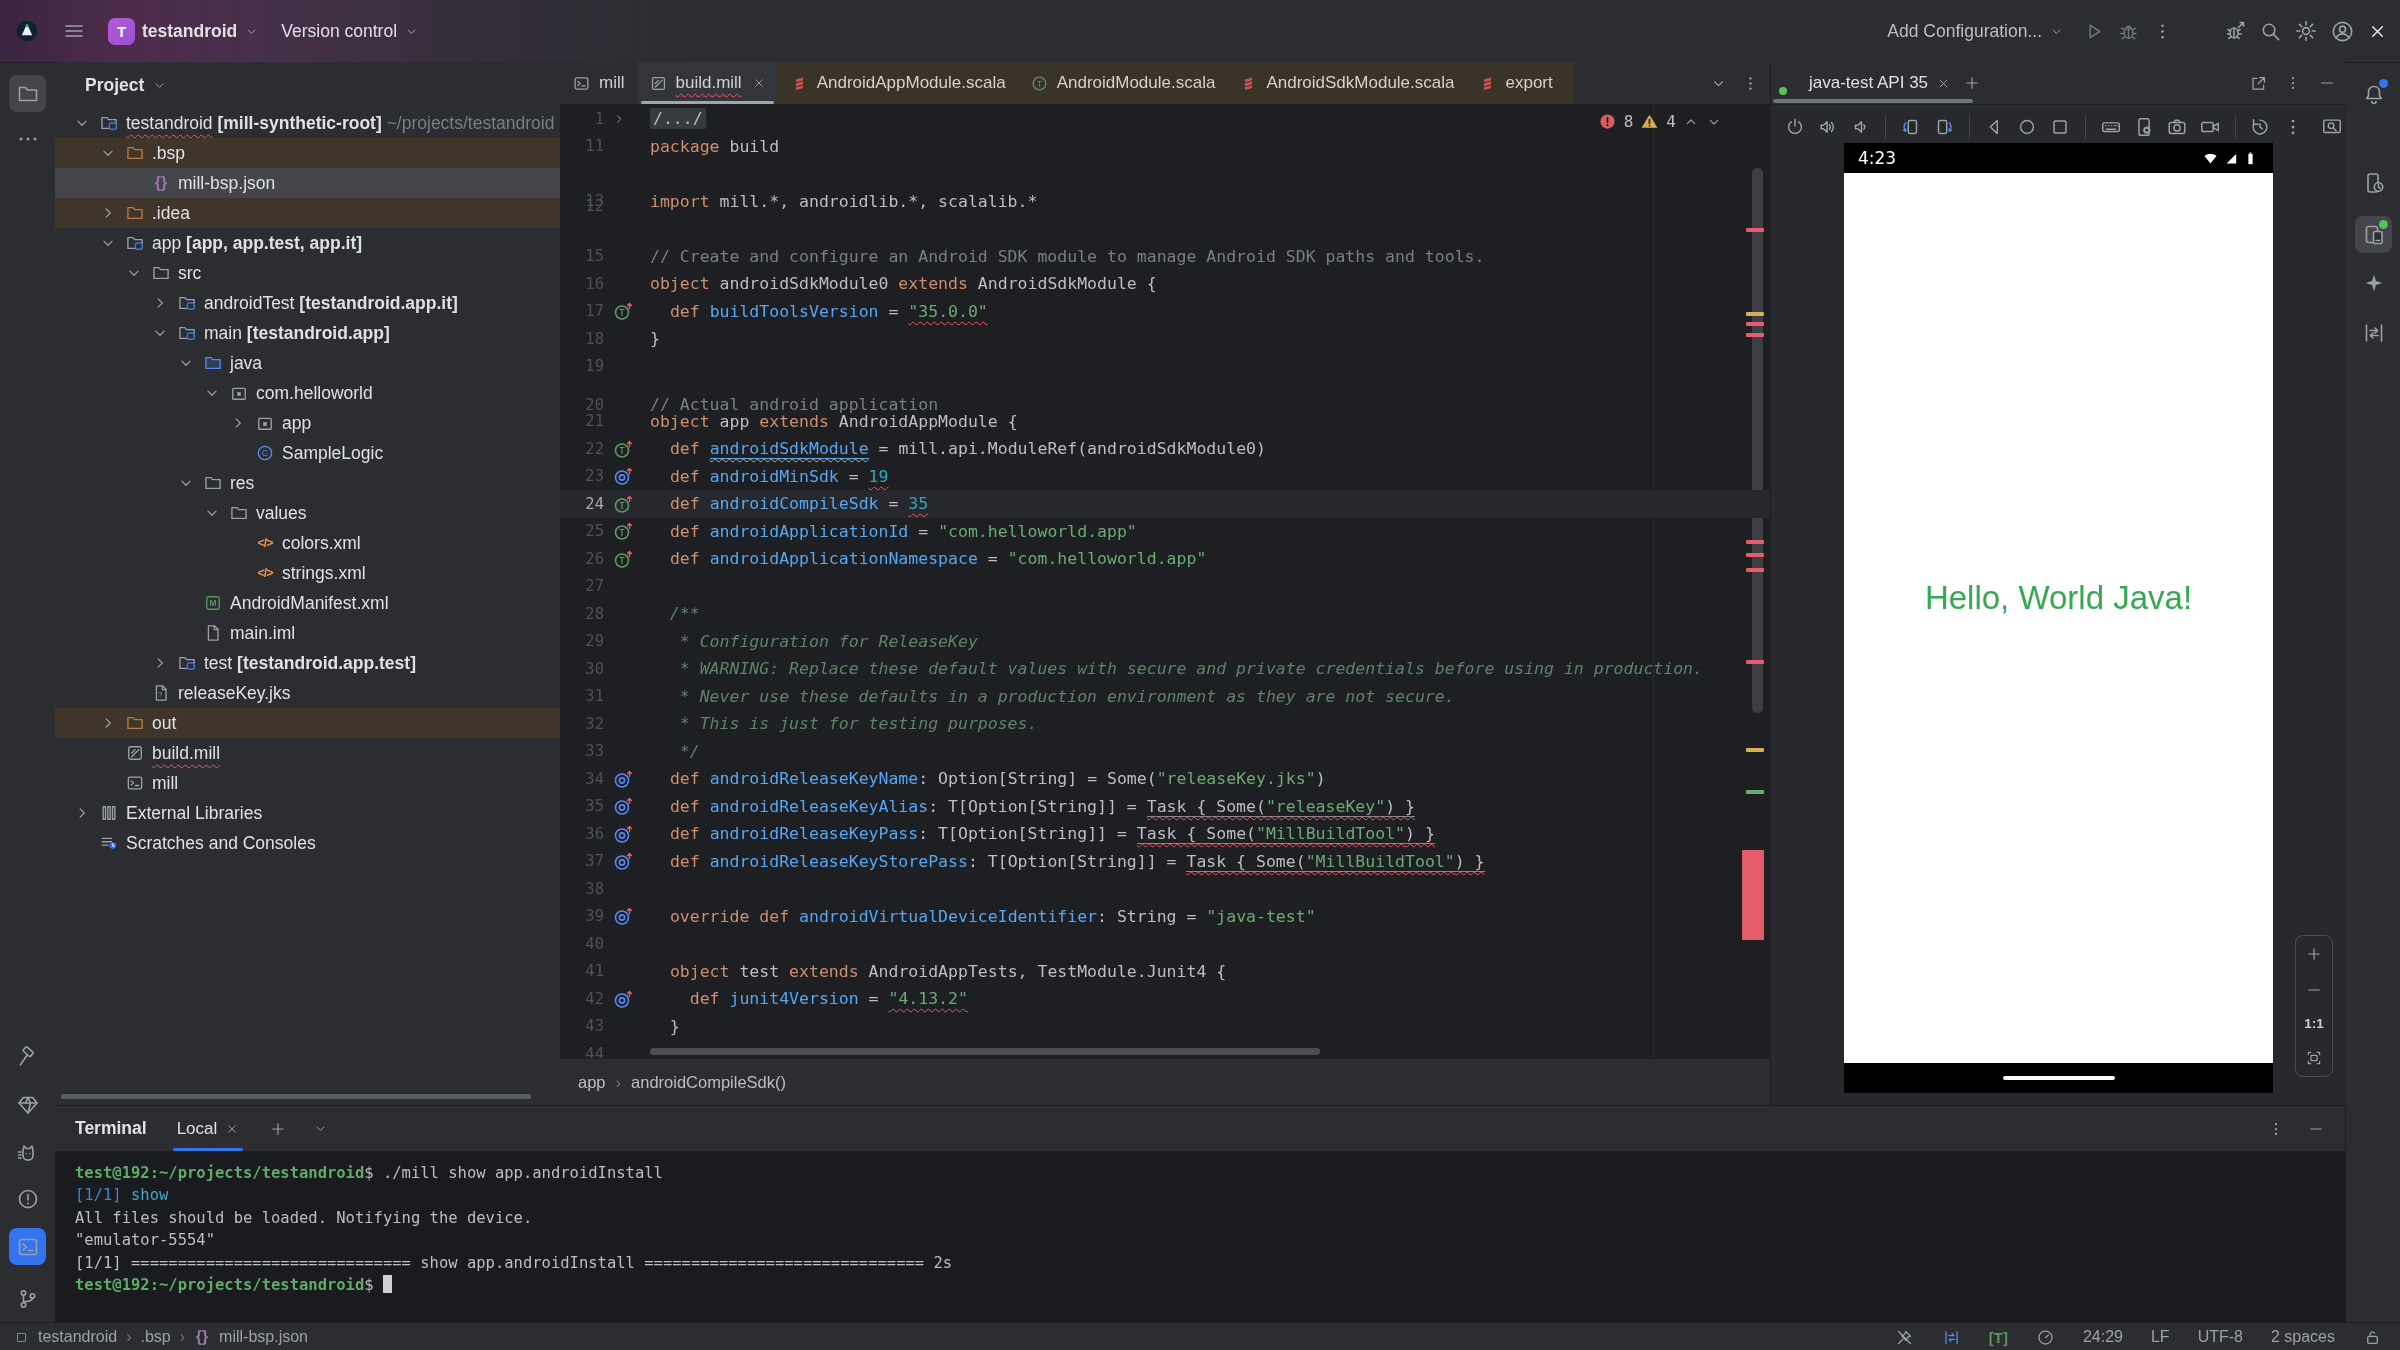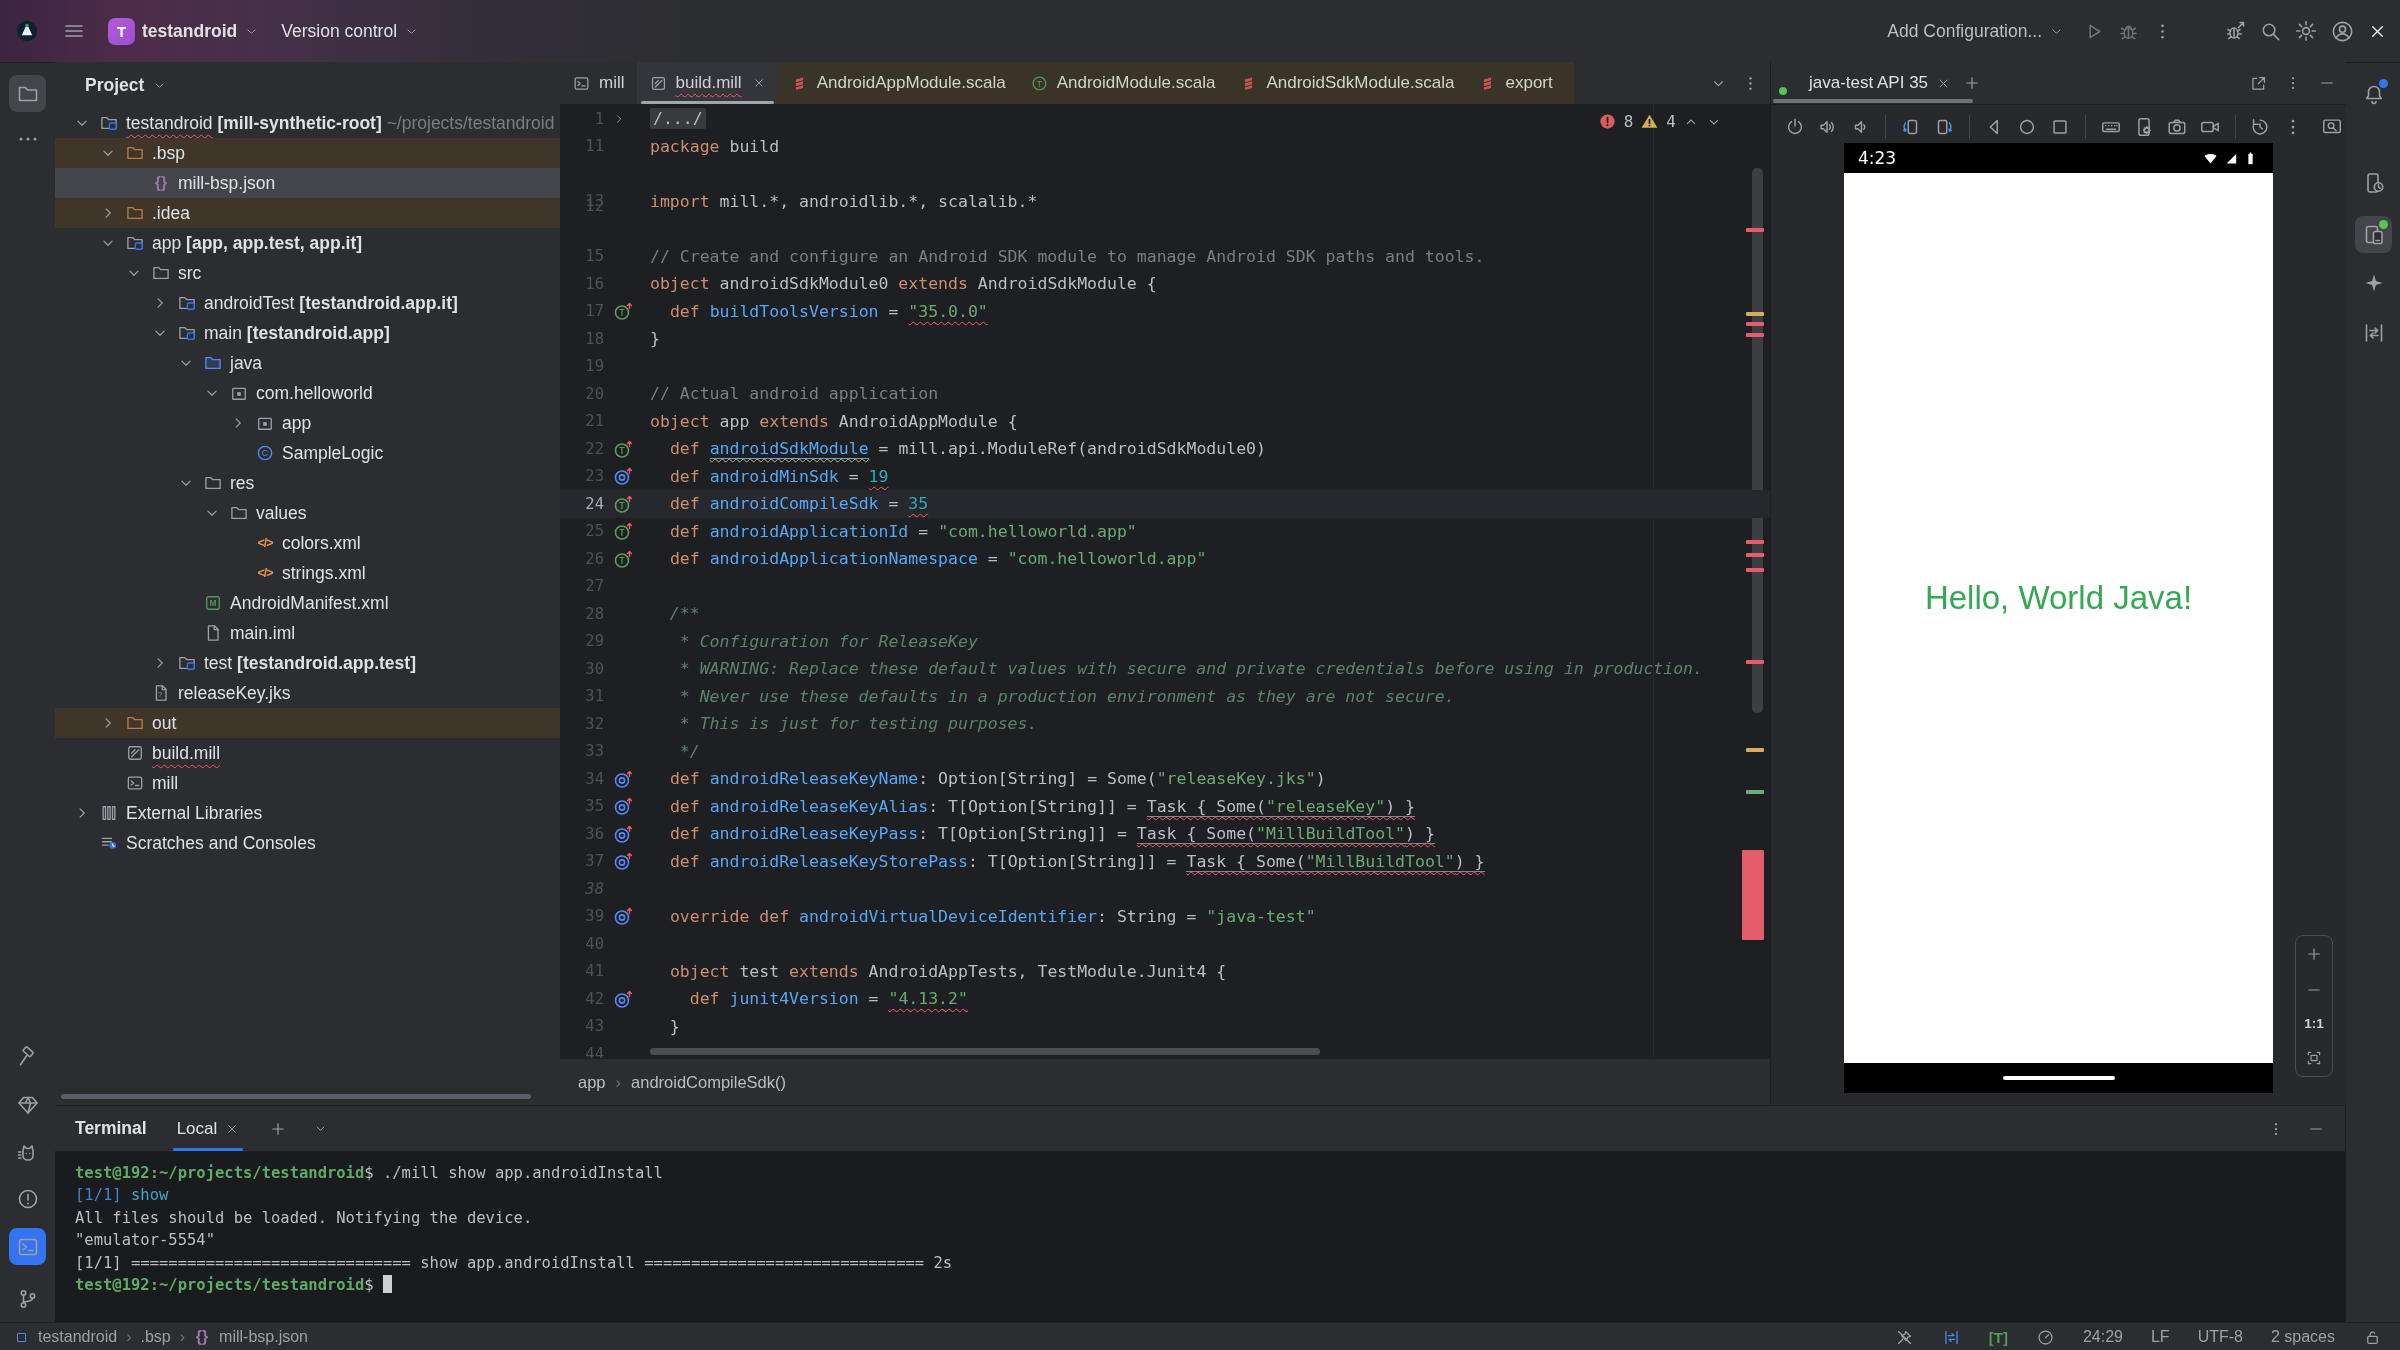--- a/index.html
+++ b/index.html
@@ -807,21 +807,21 @@
           <span class="ctext"><span class="tk-pl">  </span><span class="tk-kw">def</span><span class="tk-pl"> </span><span class="tk-fn">buildToolsVersion</span><span class="tk-pl"> = </span><span class="tk-str w-red">"35.0.0"</span></span>
         </div>
         <div class="cline" style="top: 221px;">
           <span class="lnum">18</span>
           <span class="ctext"><span class="tk-pl">}</span></span>
         </div>
         <div class="cline" style="top: 248.5px;">
           <span class="lnum">19</span>
           <span class="ctext"></span>
         </div>
-        <div class="cline" style="top: 276px;">
+        <div class="cline" style="top: 287px;">
           <span class="lnum">20</span>
           <span class="ctext"><span class="tk-cmt">// Actual android application</span></span>
         </div>
         <div class="cline" style="top: 303.5px;">
           <span class="lnum">21</span>
           <span class="ctext"><span class="tk-kw">object</span><span class="tk-pl"> app </span><span class="tk-kw">extends</span><span class="tk-pl"> AndroidAppModule {</span></span>
         </div>
         <div class="cline" style="top: 331px;">
           <span class="lnum">22</span>
           <span class="ic gut" style="width: 24px; height: 24px;">
@@ -942,21 +942,21 @@
           <span class="lnum">37</span>
           <span class="ic gut" style="width: 24px; height: 24px;">
             <svg viewBox="0 0 24 24" fill="none" stroke="currentColor" stroke-width="1.6" stroke-linecap="round" stroke-linejoin="round">
               <circle cx="10" cy="13.5" r="6.5" stroke="#548af7"></circle>
               <circle cx="10" cy="13.5" r="2.6" stroke="#548af7"></circle>
               <path d="M17.5 9.5v-5M17.5 4.5l-1.9 1.9M17.5 4.5l1.9 1.9" stroke="#f75464" stroke-width="1.4"></path>
             </svg>
           </span>
           <span class="ctext"><span class="tk-pl">  </span><span class="tk-kw">def</span><span class="tk-pl"> </span><span class="tk-fn">androidReleaseKeyStorePass</span><span class="tk-pl">: T[Option[String]] = </span><span class="tk-pl w-red ul-sub">Task { Some(</span><span class="tk-str w-red ul-sub">"MillBuildTool"</span><span class="tk-pl w-red ul-sub">) }</span></span>
         </div>
-        <div class="cline" style="top: 771px; font-style: italic;">
+        <div class="cline" style="top: 771px;">
           <span class="lnum">38</span>
           <span class="ctext"></span>
         </div>
         <div class="cline" style="top: 798.5px;">
           <span class="lnum">39</span>
           <span class="ic gut" style="width: 24px; height: 24px;">
             <svg viewBox="0 0 24 24" fill="none" stroke="currentColor" stroke-width="1.6" stroke-linecap="round" stroke-linejoin="round">
               <circle cx="10" cy="13.5" r="6.5" stroke="#548af7"></circle>
               <circle cx="10" cy="13.5" r="2.6" stroke="#548af7"></circle>
               <path d="M17.5 9.5v-5M17.5 4.5l-1.9 1.9M17.5 4.5l1.9 1.9" stroke="#f75464" stroke-width="1.4"></path>

